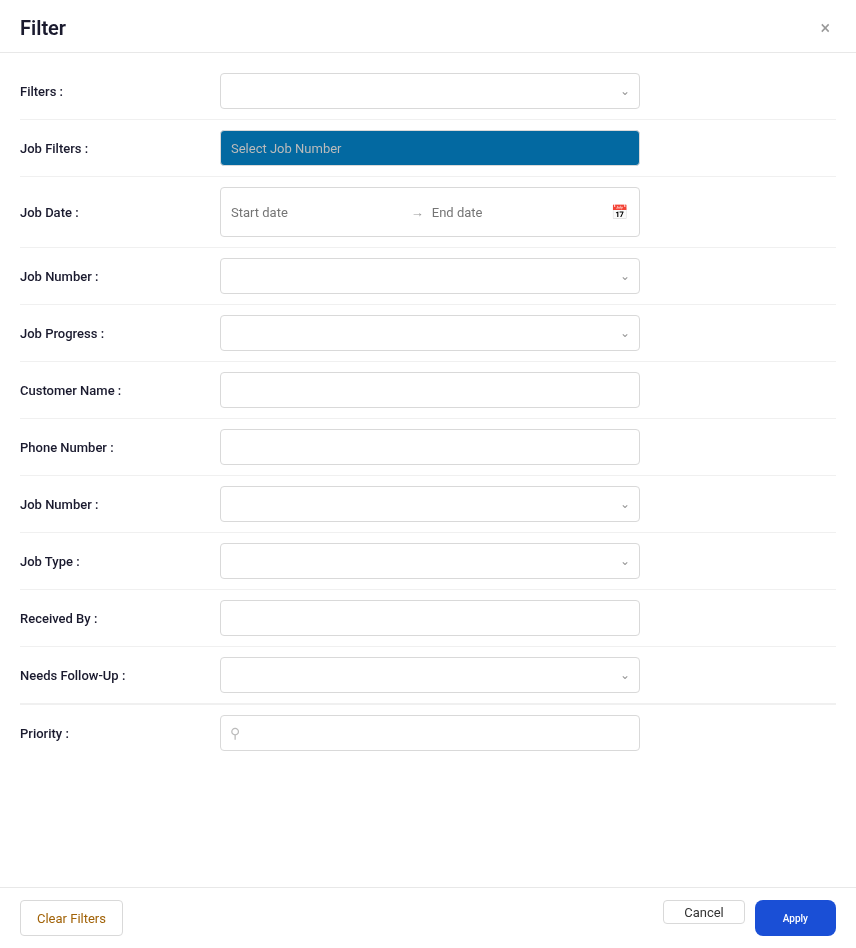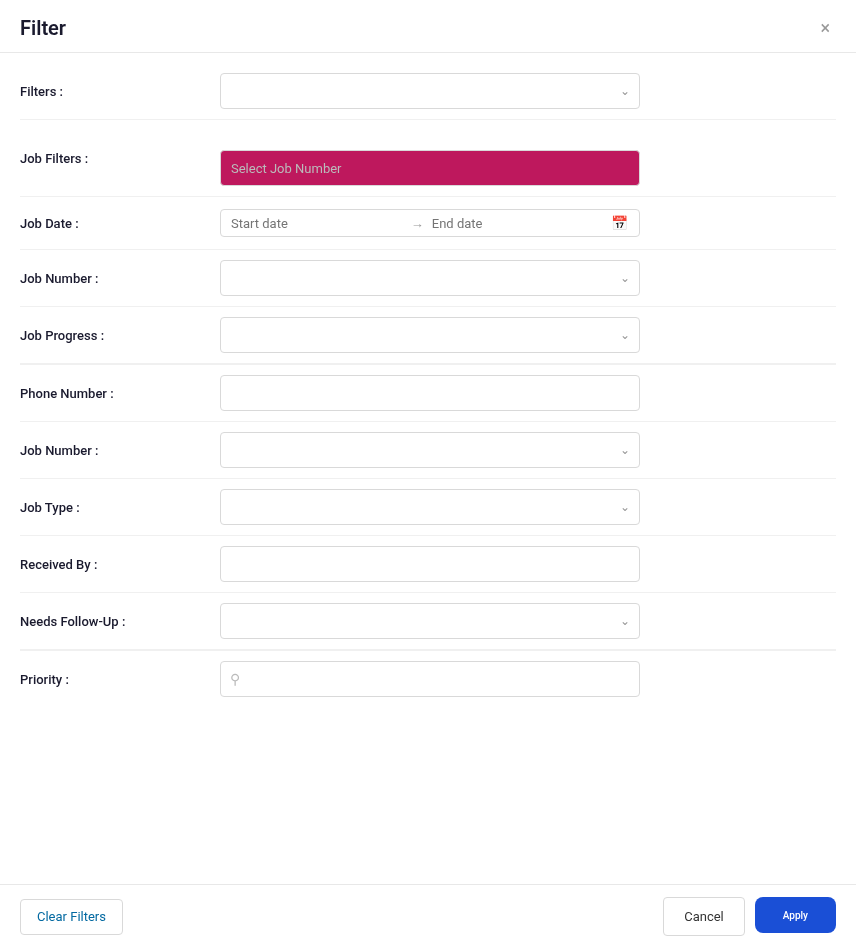--- a/index.html
+++ b/index.html
@@ -114,21 +114,21 @@
       transform: translateY(-50%);
       pointer-events: none;
       color: #999;
       font-size: 12px;
     }
 
     .date-range-wrapper {
       display: flex;
       align-items: center;
       width: 100%;
-      height: 28px;
+      height: 50px;
       border: 1px solid #d9d9d9;
       border-radius: 4px;
       padding: 0 10px;
       background: #fff;
       gap: 8px;
     }
 
     .date-input {
       border: none;
       outline: none;
@@ -190,22 +190,21 @@
 
     .job-number-input {
       width: 100%;
       height: 36px;
       border: 1px solid #d9d9d9;
       border-radius: 4px;
       padding: 0 10px;
       font-size: 13px;
       color: #bbb;
       outline: none;
-      background: #be185d;
-      margin-top: 20px;
+      background: #0369a1;
     }
 
     .job-number-input::placeholder {
       color: #bbb;
     }
 
     .modal-footer {
       display: flex;
       align-items: center;
       justify-content: space-between;
@@ -214,31 +213,31 @@
       background: #fff;
     }
 
     .btn-clear {
       height: 36px;
       padding: 0 16px;
       border: 1px solid #d9d9d9;
       border-radius: 4px;
       background: #fff;
       font-size: 13px;
-      color: #0369a1;
+      color: #a16207;
       cursor: pointer;
     }
 
     .footer-right {
       display: flex;
       gap: 10px;
     }
 
     .btn-cancel {
-      height: 39px;
+      height: 24px;
       padding: 0 20px;
       border: 1px solid #d9d9d9;
       border-radius: 4px;
       background: #fff;
       font-size: 13px;
       color: #333;
       cursor: pointer;
     }
 
     .btn-apply {
@@ -328,20 +327,26 @@
           <select class="select-input">
             <option value=""></option>
           </select>
           <span class="chevron-icon">⌄</span>
         </div>
       </div>
     </div>
 
     <div class="divider"></div>
 
+    <div class="form-row">
+      <div class="form-label">Customer Name :</div>
+      <div class="form-control">
+        <input type="text" class="input-text" style="">
+      </div>
+    </div>
 
     <div class="divider"></div>
 
     <div class="form-row">
       <div class="form-label">Phone Number :</div>
       <div class="form-control">
         <input type="text" class="input-text" style="">
       </div>
     </div>
 

